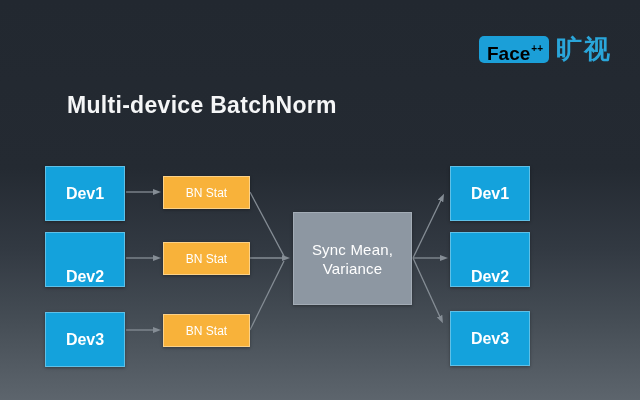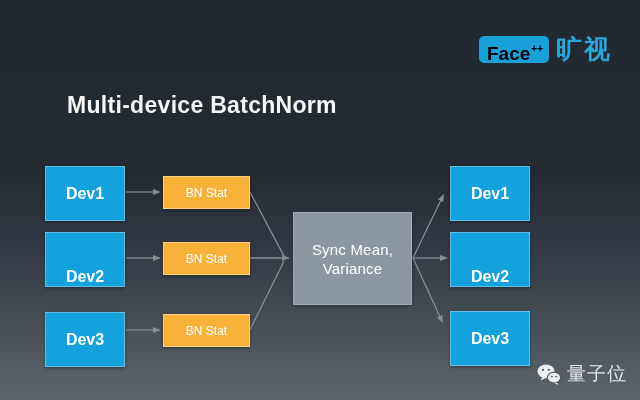--- a/index.html
+++ b/index.html
@@ -111,27 +111,14 @@
   <div class="box dev right row1">
       <span>Dev1</span>
     </div>
   <div class="box dev right row2">
       <span>Dev2</span>
     </div>
   <div class="box dev right row3" style="top:303px">
       <span>Dev3</span>
     </div>
 
-  <div class="watermark">
-    <svg width="24" height="21" viewBox="0 0 24 21">
-      <ellipse cx="9" cy="7.3" rx="8.5" ry="6.9" fill="#eef1f4"></ellipse>
-      <path d="M5.2,13.2 L3.8,16.6 L8.2,14.2 Z" fill="#eef1f4"></path>
-      <ellipse cx="17" cy="13.6" rx="6.6" ry="5.5" fill="#eef1f4" stroke="#4f575f" stroke-width="1.1"></ellipse>
-      <path d="M19.8,18.4 L21.4,20.8 L17.6,19.4 Z" fill="#eef1f4"></path>
-      <circle cx="5.9" cy="5.9" r="1.1" fill="#4f575f"></circle>
-      <circle cx="11.8" cy="5.9" r="1.1" fill="#4f575f"></circle>
-      <circle cx="14.9" cy="12.6" r="0.9" fill="#4f575f"></circle>
-      <circle cx="19.1" cy="12.6" r="0.9" fill="#4f575f"></circle>
-    </svg>
-    <span class="watermark-text">量子位</span>
-  </div>
 
 </div>
 
 </body></html>

